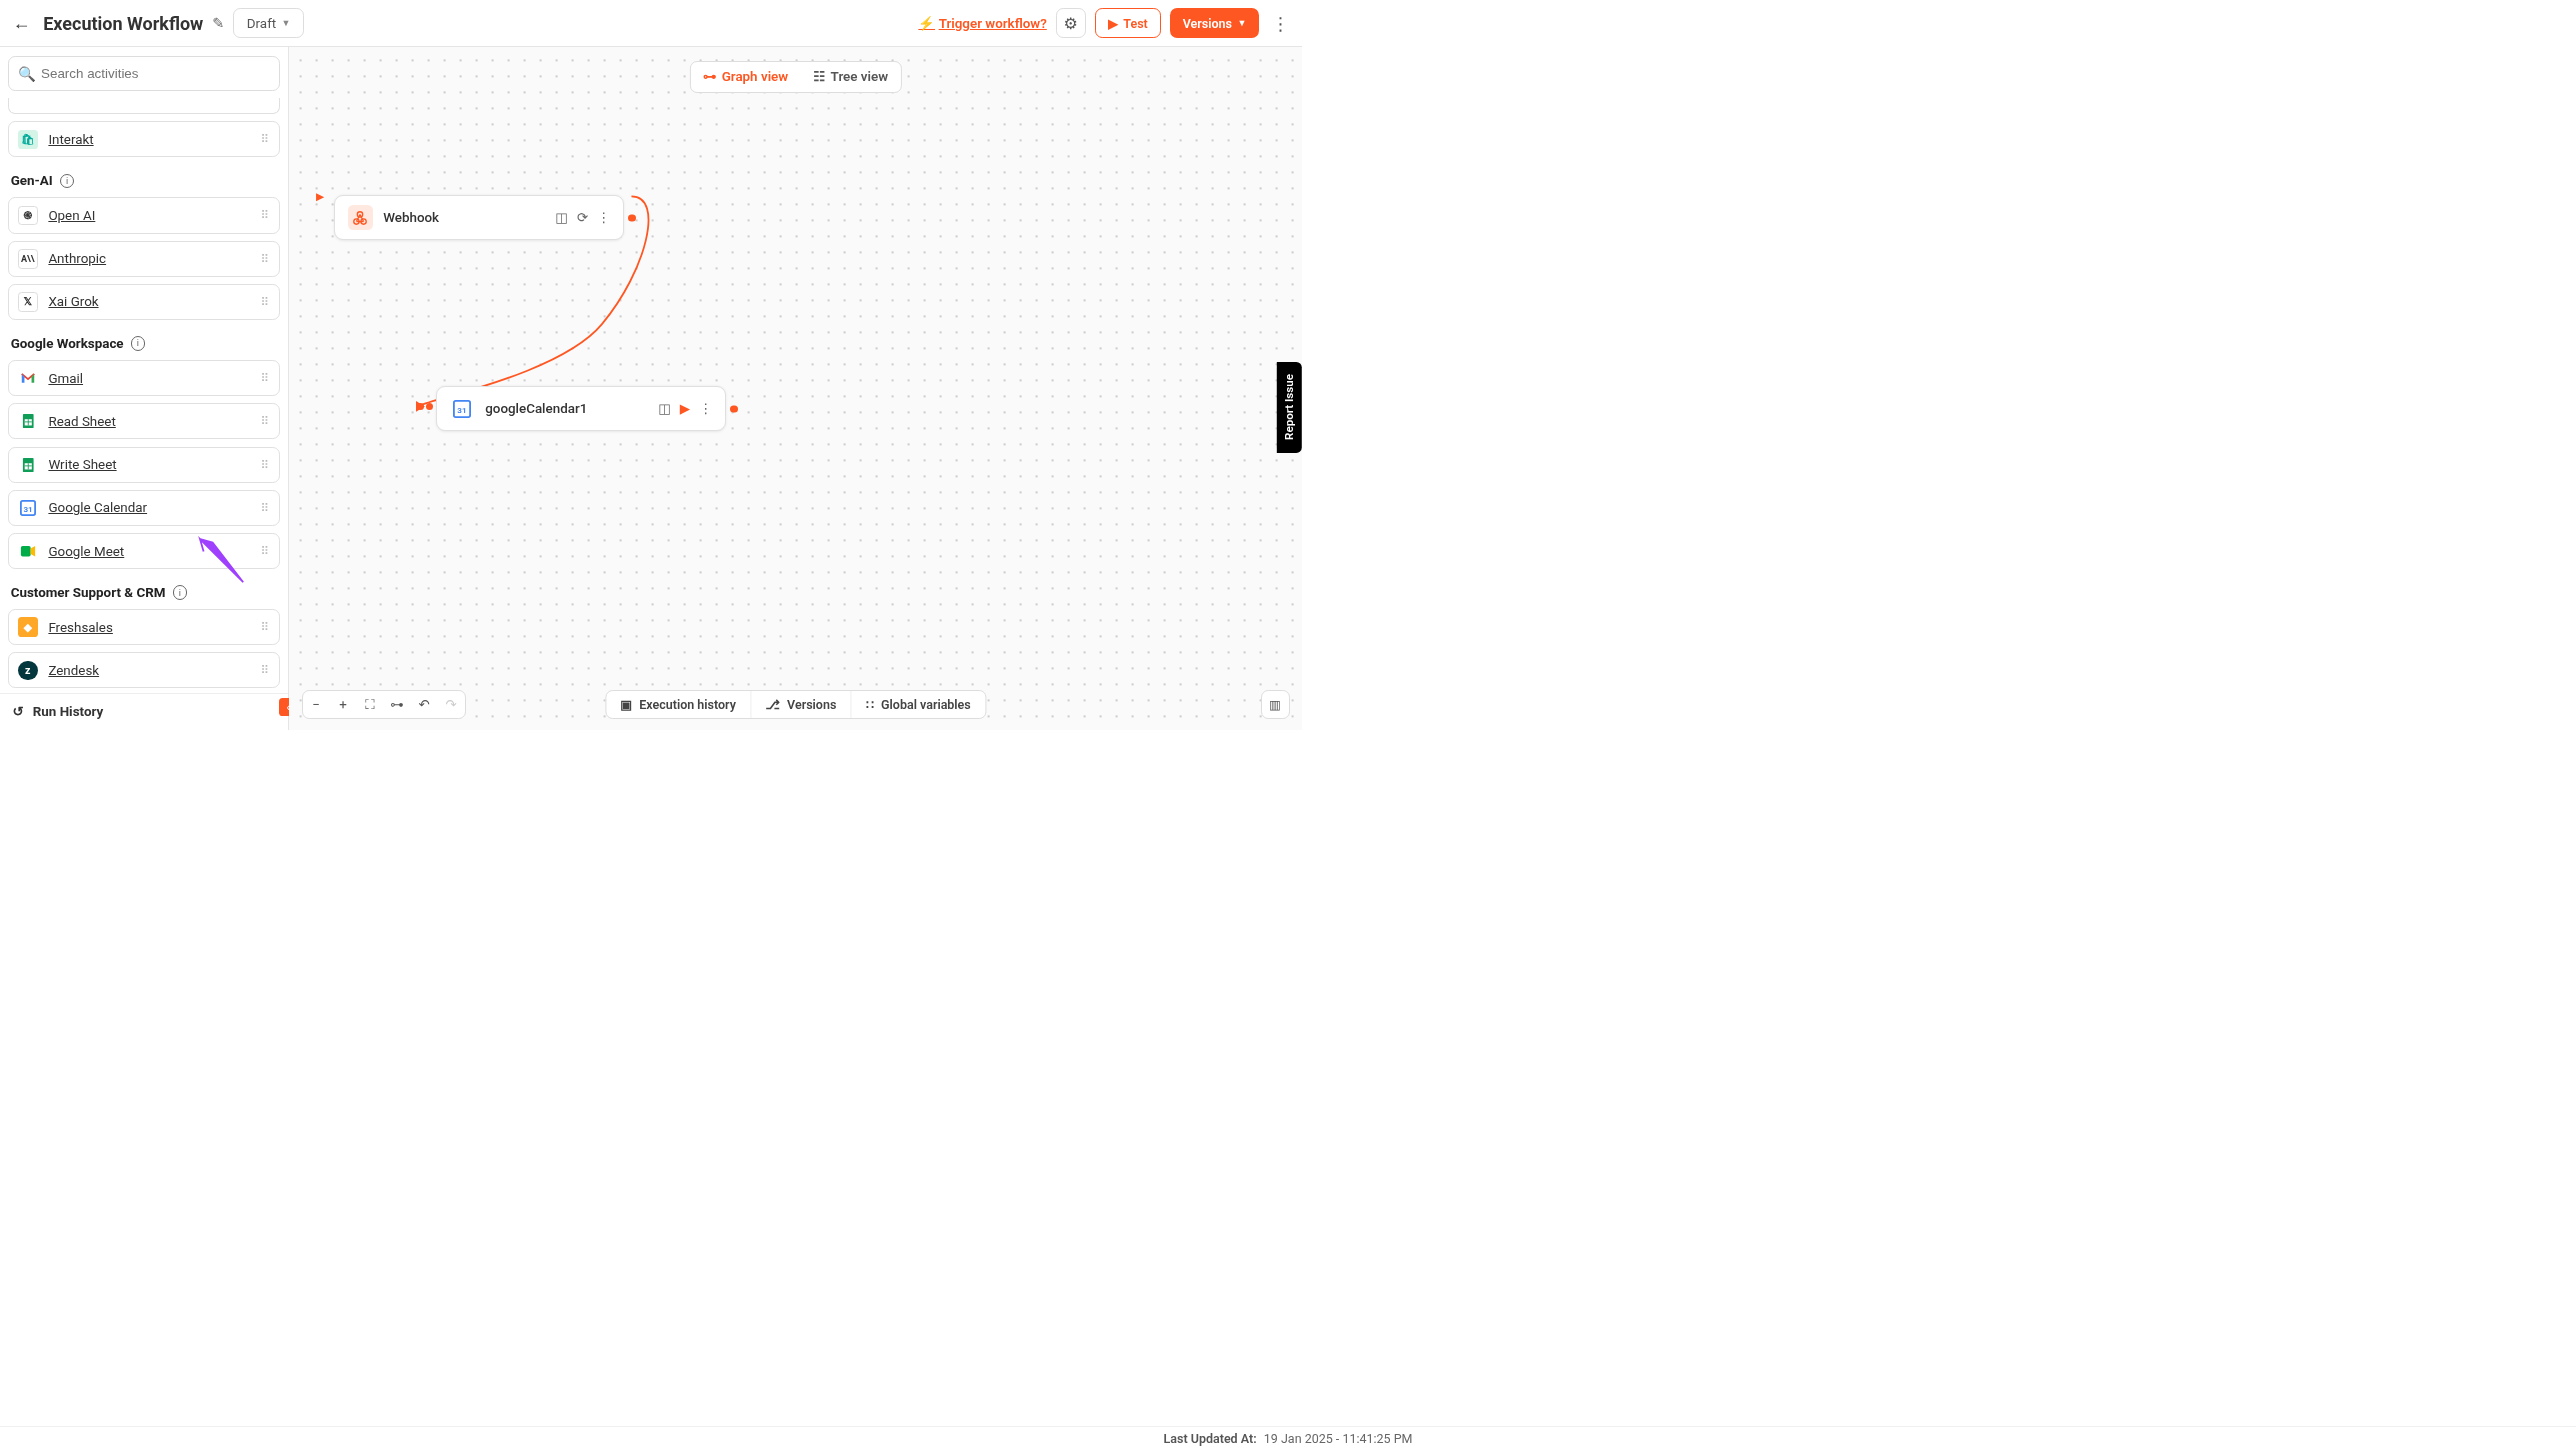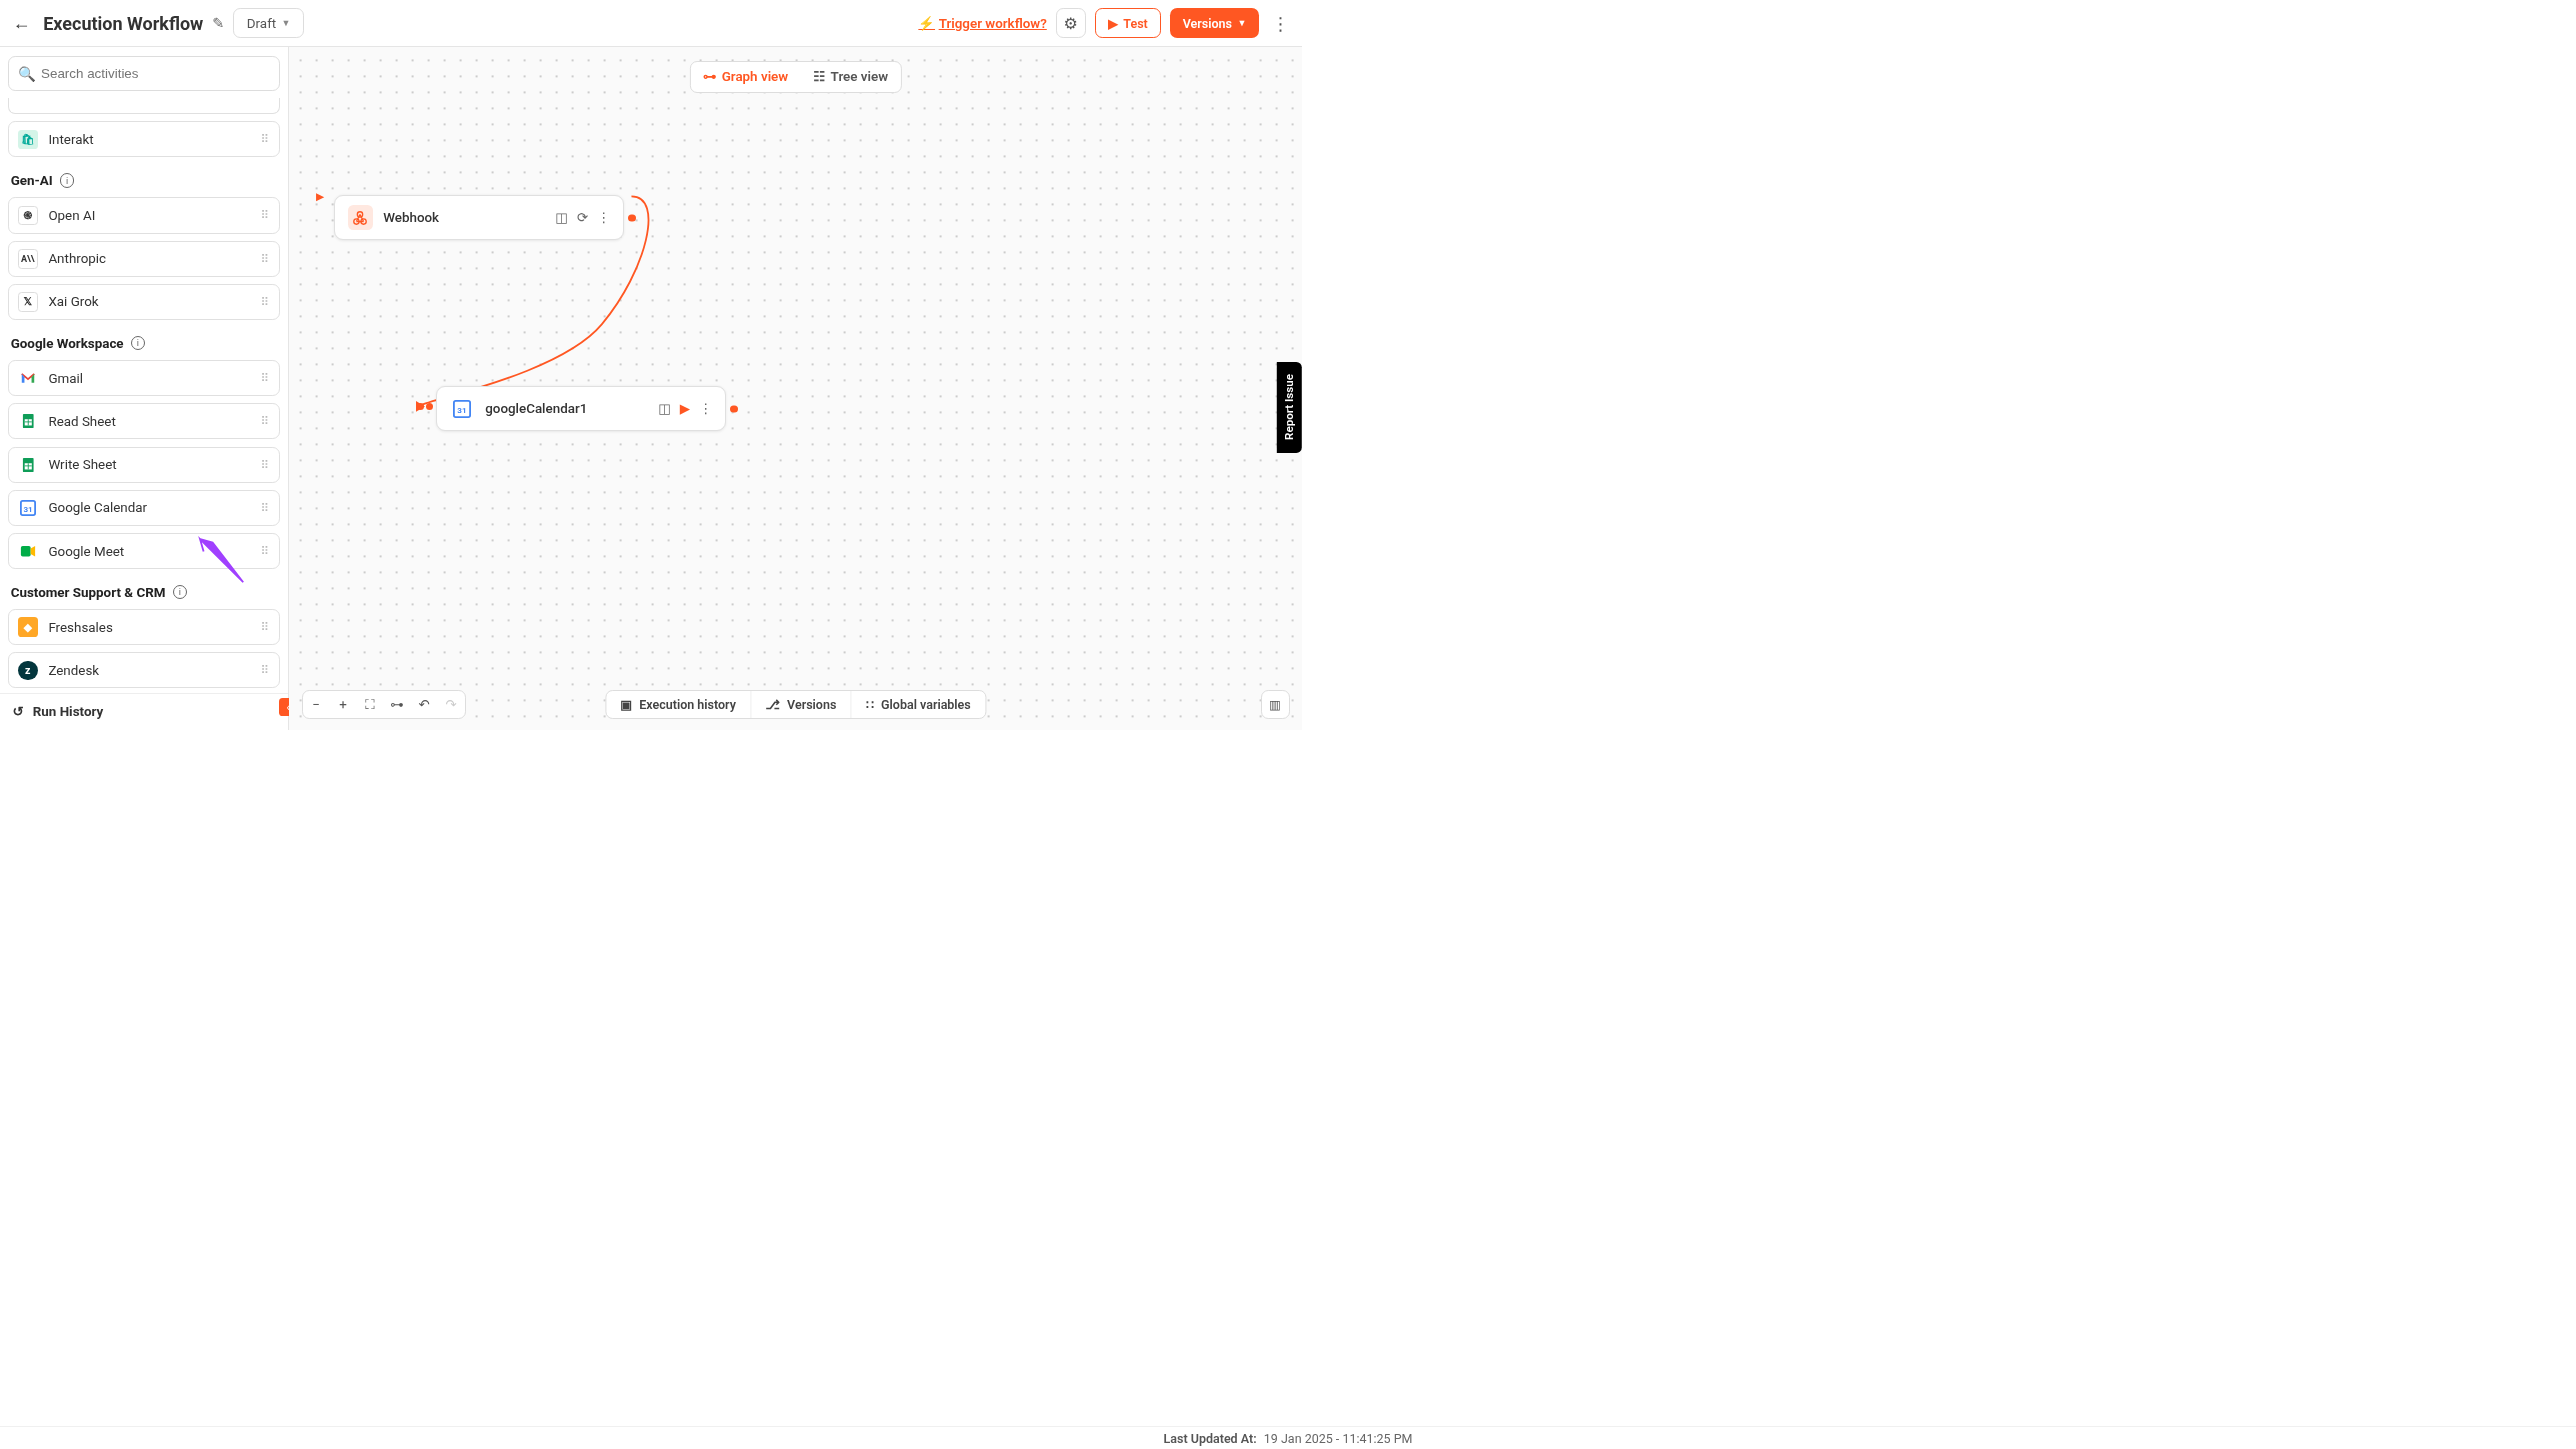--- a/index.html
+++ b/index.html
@@ -22,25 +22,25 @@
 
 .body-wrap { display: flex; height: 683px; }
 
 
 .sidebar { width: 289px; border-right: 0.9px solid #e5e5e5; display: flex; flex-direction: column; position: relative; }
 .search-wrap { padding: 9px 8px 3.6px 8px; }
 .search-input { width: 100%; border: 0.9px solid #ddd; border-radius: 7.2px; padding: 9px 10.7px 9px 32px; font-size: 13.4px; color: #333; }
 .search-icon-wrap { position: relative; }
 .search-icon { position: absolute; left: 10.7px; top: 50%; transform: translateY(-50%); color: #999; font-size: 14.3px; }
 .sidebar-scroll { flex: 1; overflow: hidden; padding: 3.6px 8px 9px 8px; }
-.category-title { display: flex; align-items: flex-start; gap: 7.2px; font-weight: 700; font-size: 13.4px; color: #222; margin: 16px 2.7px 9px 2.7px; }
+.category-title { display: flex; align-items: center; gap: 7.2px; font-weight: 700; font-size: 13.4px; color: #222; margin: 16px 2.7px 9px 2.7px; }
 .info-icon { width: 14.3px; height: 14.3px; border: 1.3px solid #666; border-radius: 50%; display: inline-flex; align-items: center; justify-content: center; font-size: 9px; color: #666; font-weight: 400; }
 .activity-item { border: 0.9px solid #e0e0e0; border-radius: 7.2px; padding: 7.2px 9px; display: flex; align-items: center; gap: 10.7px; margin-bottom: 7.2px; cursor: grab; background: #fff; }
 .activity-icon { width: 19.7px; height: 19.7px; border-radius: 3.6px; display: flex; align-items: center; justify-content: center; font-size: 10.7px; font-weight: 700; flex-shrink: 0; }
-.activity-label { flex: 1; font-size: 13.4px; color: #333; }
+.activity-label { flex: 1; font-size: 13.4px; color: #333; text-decoration: underline; }
 .drag-handle { color: #bbb; font-size: 11.6px; letter-spacing: 0.9px; }
 .run-history { border-top: 0.9px solid #eee; padding: 10.7px 12.5px; display: flex; align-items: center; gap: 9px; font-weight: 700; font-size: 13.4px; cursor: pointer; }
 .collapse-btn { position: absolute; right: -9px; top: 651px; width: 18px; height: 18px; background: #ff5722; border-radius: 3.6px; display: flex; align-items: center; justify-content: center; color: #fff; font-size: 10.7px; cursor: pointer; }
 
 
 .canvas { flex: 1; position: relative; background: #fafafa; background-image: radial-gradient(#ccc 0.9px, transparent 0.9px); background-size: 16px 16px; background-position: 3.6px 5.4px; }
 .view-toggle { position: absolute; top: 14.3px; left: 50%; transform: translateX(-50%); display: flex; border: 0.9px solid #ddd; border-radius: 7.2px; background: #fff; overflow: hidden; }
 .view-btn { padding: 7.2px 12.5px; display: flex; align-items: center; gap: 5.4px; font-size: 13.4px; font-weight: 600; color: #555; cursor: pointer; }
 .view-btn.active { color: #ff5722; }
 

